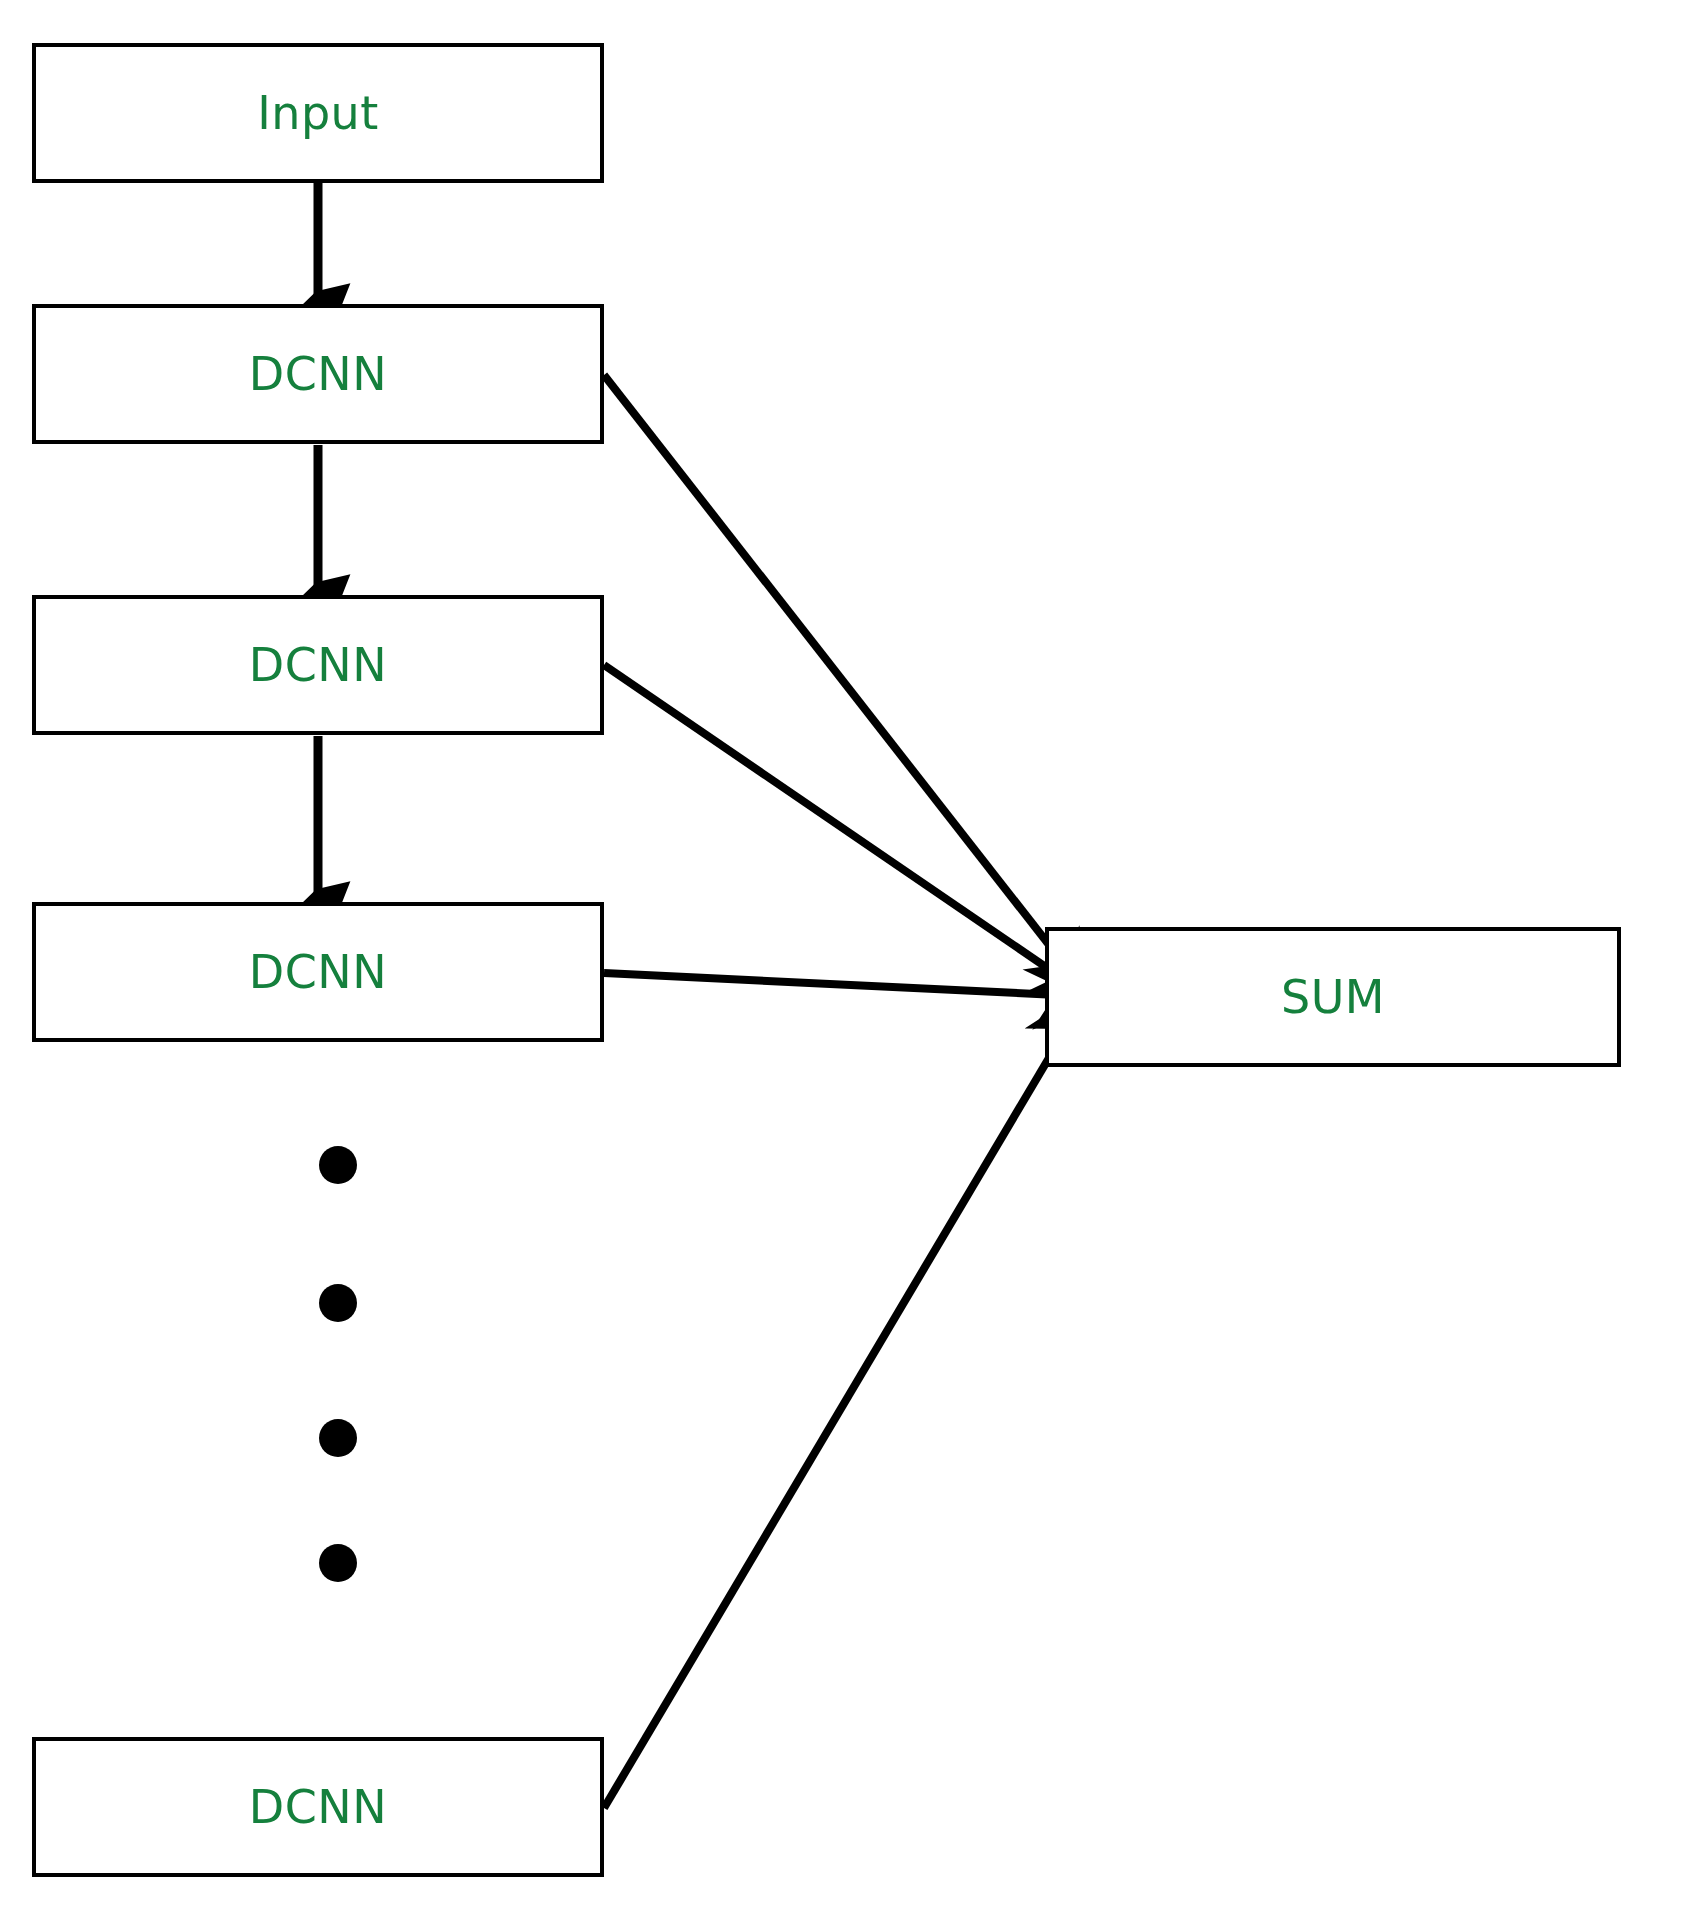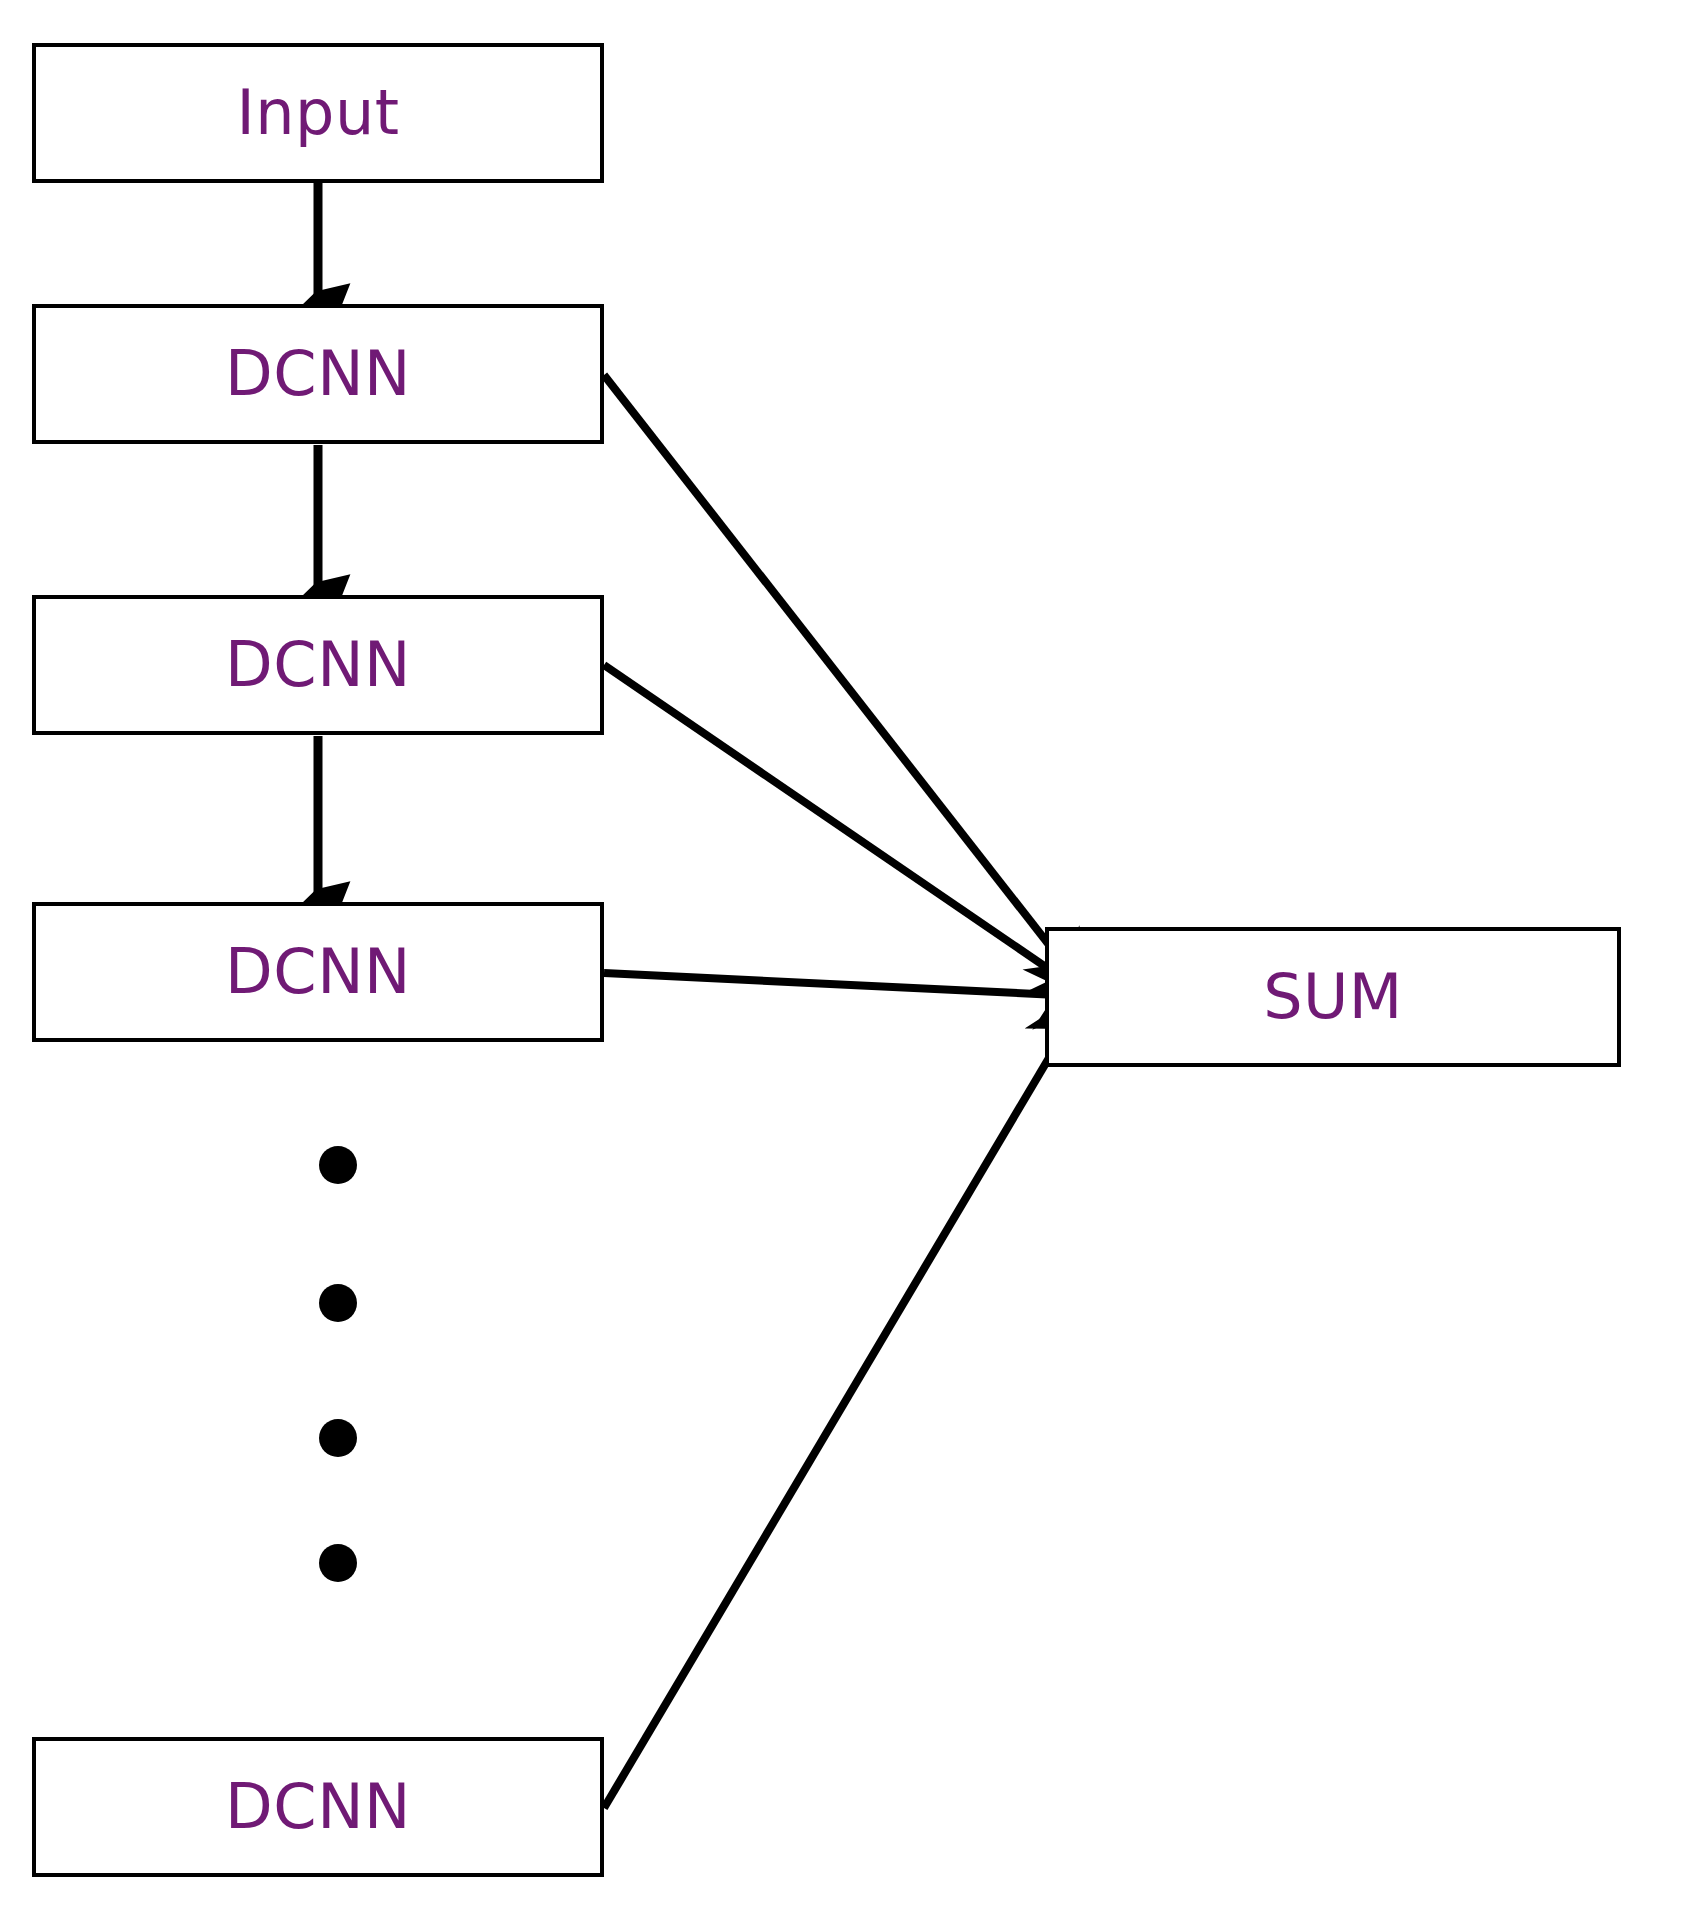--- a/index.html
+++ b/index.html
@@ -29,23 +29,23 @@
     position: absolute;
     box-sizing: border-box;
     background: #ffffff;
     border: 4px solid #000000;
     display: flex;
     align-items: center;
     justify-content: center;
     z-index: 2;
   }
   .node-label {
-    font-size: 62px;
+    font-size: 46px;
     line-height: 1;
-    color: #701a75;
+    color: #15803d;
     letter-spacing: 0.5px;
     white-space: nowrap;
   }
   .ellipsis-dot {
     position: absolute;
     background: #000000;
     border-radius: 50%;
     z-index: 2;
   }
 </style>

